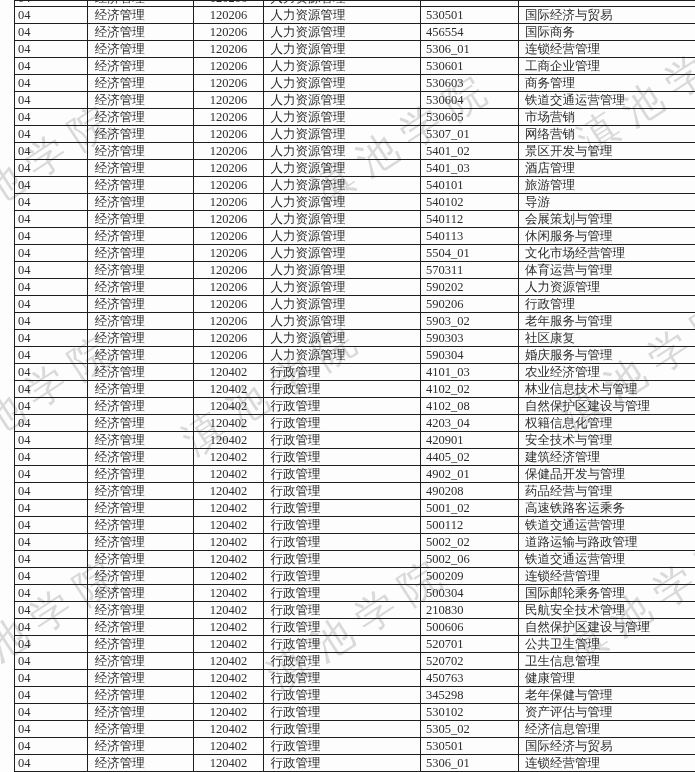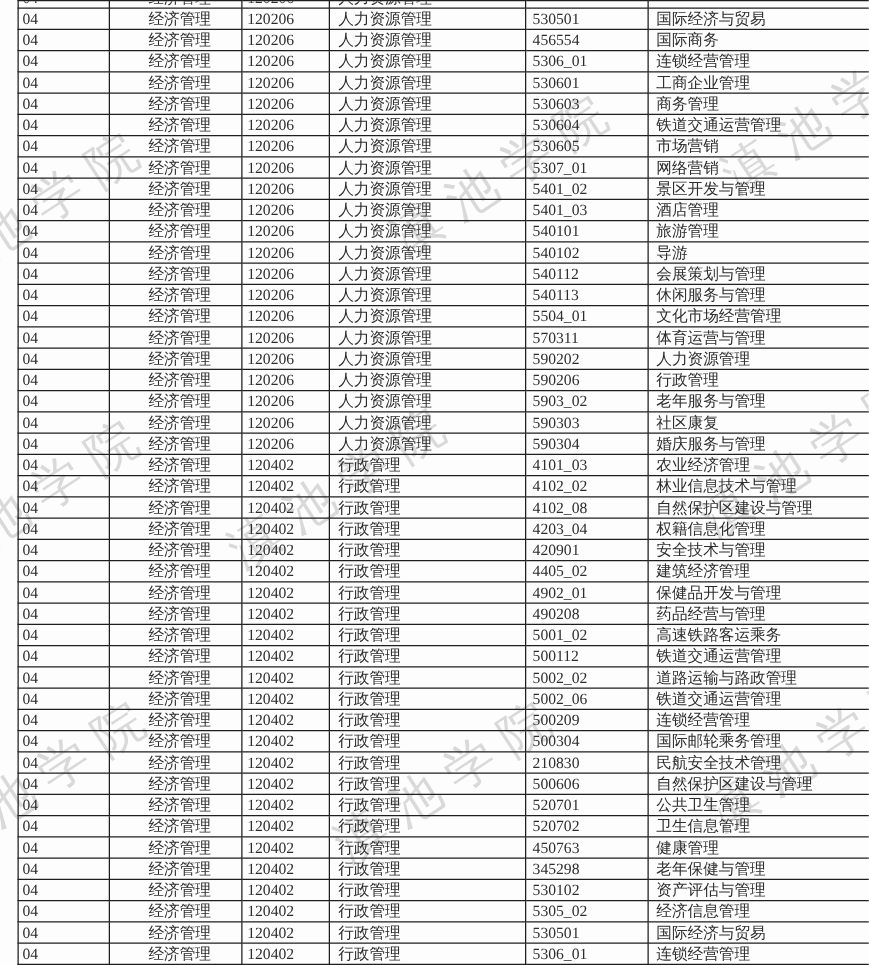--- a/index.html
+++ b/index.html
@@ -37,22 +37,22 @@
     font-size: 12.5px;
     line-height: 15px;
     vertical-align: middle;
     white-space: nowrap;
     overflow: hidden;
     background: transparent;
     color: #2d2d2d;
   }
   tr.data-row { height: 17px; }
   td.c1 { width: 72px;  padding-left: 3px; }
-  td.c2 { width: 105px; padding-left: 7px; text-align: center; }
-  td.c3 { width: 69px;  padding-left: 4px; }
+  td.c2 { width: 105px; padding-left: 7px; }
+  td.c3 { width: 69px;  padding-left: 16px; }
   td.c4 { width: 156px; padding-left: 7px; }
   td.c5 { width: 97px;  padding-left: 5px; margin-top: 43px; }
   td.c6 { width: 185px; padding-left: 6px; }
   
   tr.partial-row { height: 5px; }
   tr.partial-row td { padding-top: 0; padding-bottom: 0; }
   tr.partial-row .clip { height: 5px; overflow: hidden; }
   tr.partial-row .clip span { display: block; margin-top: -10px; }
 </style>
 </head>

